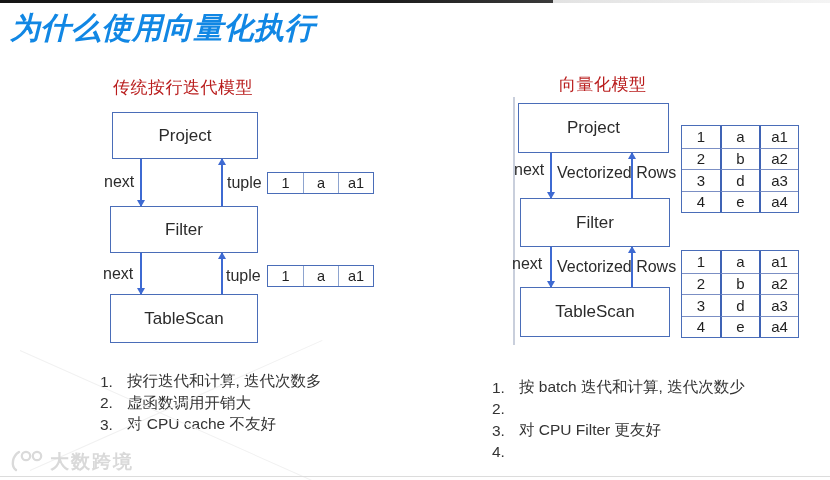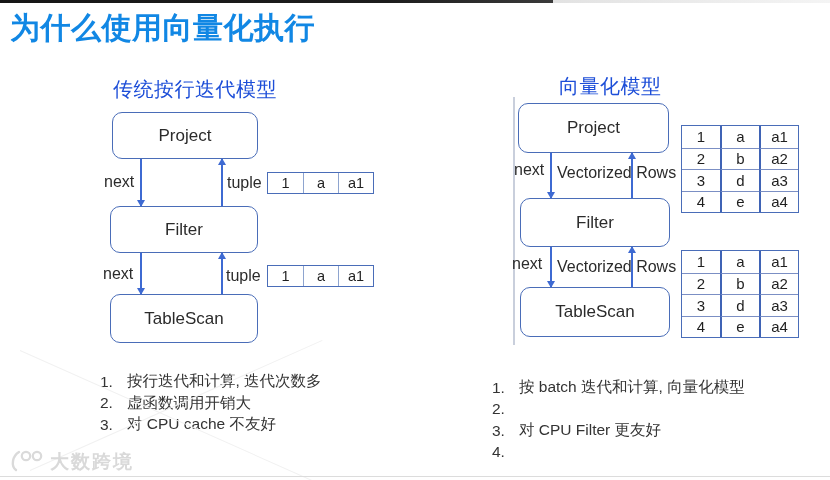--- a/index.html
+++ b/index.html
@@ -6,28 +6,28 @@
   #slide{
     position:relative;width:830px;height:480px;overflow:hidden;background:#ffffff;
     font-family:"Liberation Sans","DejaVu Sans",sans-serif;color:#2b2b2b;
   }
   
   .top-bar{position:absolute;left:0;top:0;width:553px;height:3px;background:linear-gradient(90deg,#161616 0%,#1d1d1d 70%,#3a3a3a 100%);}
   .top-bar-right{position:absolute;left:553px;top:0;width:277px;height:3px;background:linear-gradient(90deg,#e2e2e2,#f4f4f4);}
   .bottom-hairline{position:absolute;left:0;top:476px;width:830px;height:1px;background:#dcdcdc;}
 
   .page-title{
-    position:absolute;left:10px;top:8px;font-size:30px;font-weight:800;
+    position:absolute;left:10px;top:8px;font-size:30px;font-weight:800;font-style:italic;
     color:#1187e4;letter-spacing:.5px;white-space:nowrap;
   }
 
-  .model-heading{position:absolute;font-size:20px;color:#1d4ed8;letter-spacing:.5px;white-space:nowrap;}
+  .model-heading{position:absolute;font-size:17px;color:#b91c1c;letter-spacing:.5px;white-space:nowrap;}
 
   .op-box{
-    position:absolute;border:1.6px solid #4a6db8;border-radius:10px;background:#fff;
+    position:absolute;border:1.6px solid #4a6db8;border-radius:0;background:#fff;
     display:flex;align-items:center;justify-content:center;box-sizing:border-box;
   }
   .op-box span{font-size:17px;color:#2b2b2b;}
 
   .varrow{position:absolute;width:1.6px;background:#3e6ad2;}
   .varrow .head{position:absolute;left:50%;transform:translateX(-50%);width:0;height:0;
     border-left:4.5px solid transparent;border-right:4.5px solid transparent;}
   .varrow.down .head{bottom:-1px;border-top:7px solid #3e6ad2;}
   .varrow.up .head{top:-1px;border-bottom:7px solid #3e6ad2;}
 
@@ -188,21 +188,21 @@
     <div class="cell">d</div>
     <div class="cell">a3</div>
     <div class="cell c0">4</div>
     <div class="cell">e</div>
     <div class="cell">a4</div>
   </div>
 
   <div class="notes" style="left:492px;top:377px;">
     <div class="row">
       <span class="num">1.</span>
-      <span class="txt">按 batch 迭代和计算, 向量化模型</span>
+      <span class="txt">按 batch 迭代和计算, 迭代次数少</span>
     </div>
     <div class="row">
       <span class="num">2.</span>
     </div>
     <div class="row">
       <span class="num">3.</span>
       <span class="txt">对 CPU Filter 更友好</span>
     </div>
     <div class="row">
       <span class="num">4.</span>

